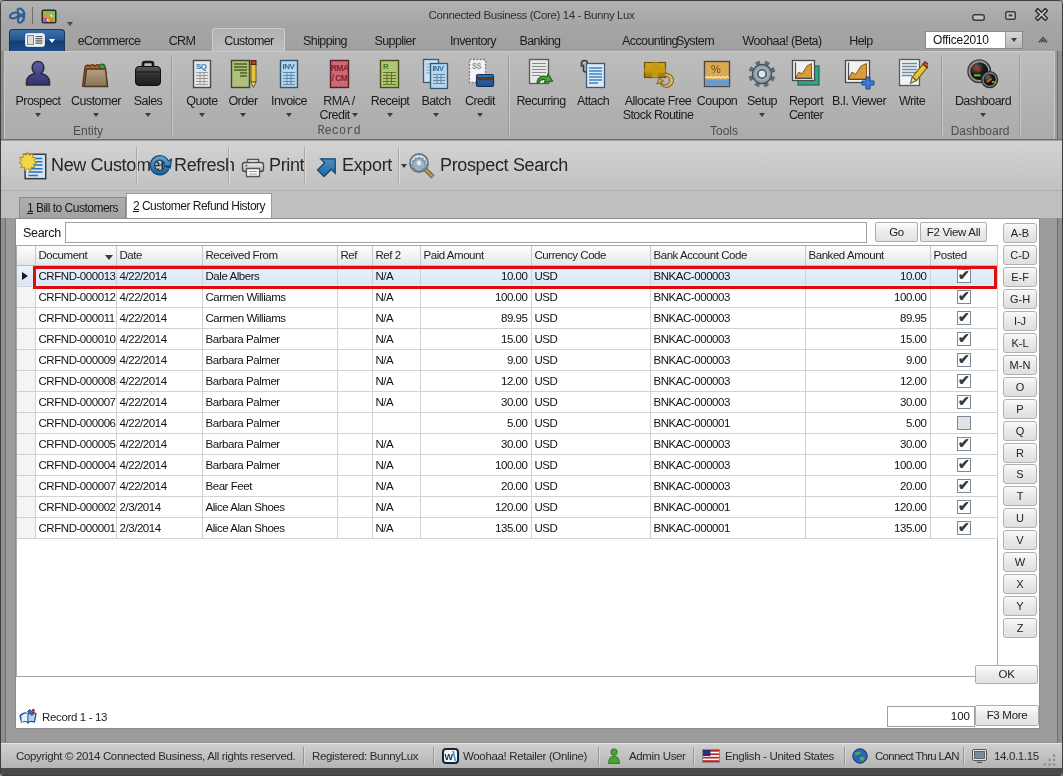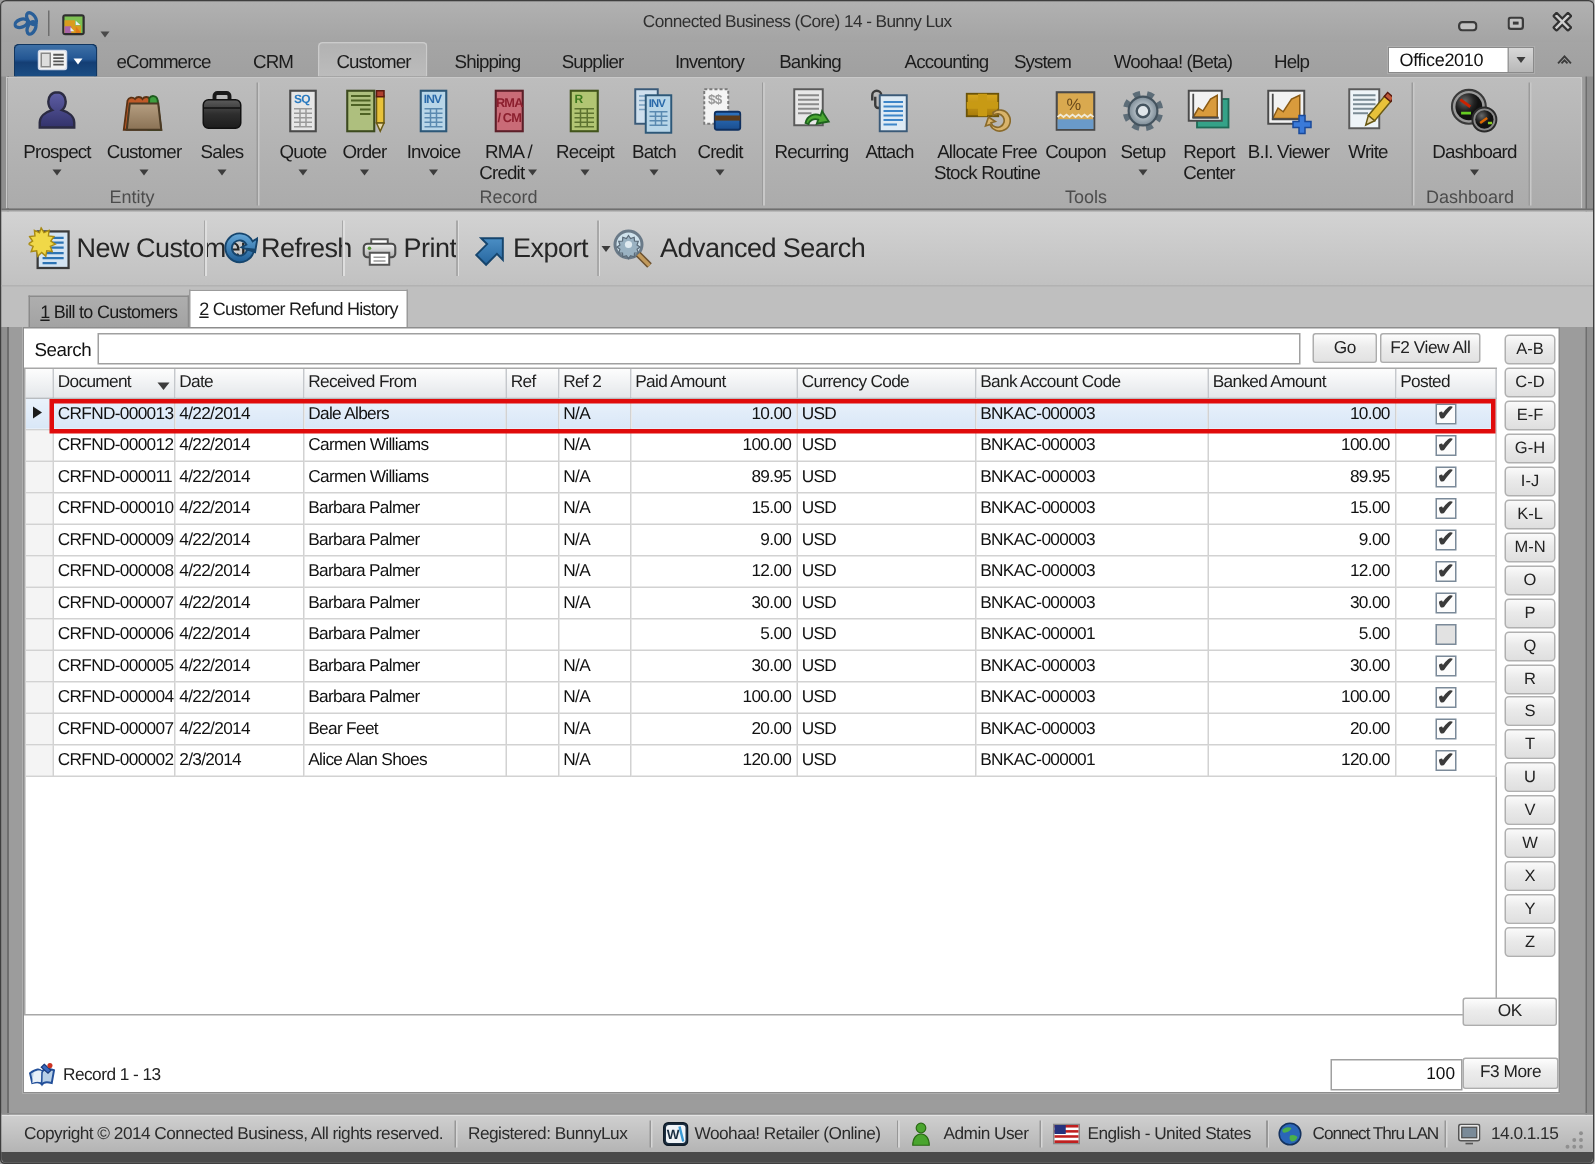--- a/index.html
+++ b/index.html
@@ -118,41 +118,41 @@
     <span class="caret" style="position:absolute;left:39px;top:9px;border-top-color:#fff;"></span>
   </div>
   <div class="abs" id="seltab"></div>
   <div class="rtab" style="left:58px;width:100px;">eCommerce</div>
   <div class="rtab" style="left:131px;width:100px;">CRM</div>
   <div class="rtab" style="left:198px;width:100px;">Customer</div>
   <div class="rtab" style="left:274px;width:100px;">Shipping</div>
   <div class="rtab" style="left:344px;width:100px;">Supplier</div>
   <div class="rtab" style="left:422px;width:100px;">Inventory</div>
   <div class="rtab" style="left:489px;width:100px;">Banking</div>
-  <div class="rtab" style="left:580px;width:100px;">Accounting</div>
+  <div class="rtab" style="left:599px;width:100px;">Accounting</div>
   <div class="rtab" style="left:644px;width:100px;">System</div>
   <div class="rtab" style="left:731px;width:100px;">Woohaa! (Beta)</div>
   <div class="rtab" style="left:810px;width:100px;">Help</div>
   <div class="abs" id="office-combo">
       <span style="position:absolute;left:7px;top:1px;">Office2010</span>
       <span class="dd">
         <span class="caret" style="position:absolute;left:5px;top:6px;"></span>
       </span>
     </div>
   <svg class="abs" style="left:1037px;top:8px;" width="10" height="7" viewBox="0 0 10 7">
     <path d="M0.7 6.3 L5 1.6 L9.3 6.3 M3 6.3 L5 4.2 L7 6.3" fill="none" stroke="#3a3a3a" stroke-width="1.2"></path>
   </svg>
 </div>
 <div class="abs" id="ribbon">
   <div class="rdiv" style="left:166px;"></div>
   <div class="rdiv" style="left:503px;"></div>
   <div class="rdiv" style="left:936px;"></div>
   <div class="rdiv" style="left:1014px;"></div>
   <div class="glabel" style="left:33px;width:100px;">Entity</div>
-  <div class="glabel" style="left:284px;width:100px;">Record</div>
+  <div class="glabel" style="left:284px;width:100px;font-family:Liberation Mono, monospace;">Record</div>
   <div class="glabel" style="left:669px;width:100px;">Tools</div>
   <div class="glabel" style="left:925px;width:100px;">Dashboard</div>
 
   <div class="ritem" style="left:-12px;width:90px;">
     <svg class="ic" width="30" height="30" viewBox="0 0 32 32">
       <defs>
           <linearGradient id="gp" x1="0" y1="0" x2="0" y2="1">
             <stop offset="0" stop-color="#5e5ea5"></stop>
             <stop offset="1" stop-color="#32326a"></stop>
           </linearGradient>
@@ -419,21 +419,21 @@
   </svg>
   <div class="titem" style="left:341px;">Export&nbsp;&nbsp;<span class="caret"></span></div>
   <div class="tsep" style="left:397px;"></div>
   <svg class="abs" style="left:406px;top:11px;" width="29" height="30" viewBox="0 0 29 30">
     <circle cx="12" cy="11" r="9" fill="#cfe2ec" stroke="#6a7a88" stroke-width="2"></circle>
     <path d="M12 5 l1.4 2 2.4 -0.8 0.2 2.5 2.5 0.2 -0.8 2.4 2 1.4 -2 1.4 0.8 2.4 -2.5 0.2 -0.2 2.5 -2.4 -0.8 -1.4 2 -1.4 -2 -2.4 0.8 -0.2 -2.5 -2.5 -0.2 0.8 -2.4 -2 -1.4 2 -1.4 -0.8 -2.4 2.5 -0.2 0.2 -2.5 2.4 0.8z" fill="#9ab2c2" stroke="#5a6a78" stroke-width="0.8"></path>
     <circle cx="12" cy="11" r="2.4" fill="#dfeaf0"></circle>
     <path d="M18.5 17.5 L26 25" stroke="#6b5130" stroke-width="4.4"></path>
     <path d="M18.5 17.5 L26 25" stroke="#c29a5c" stroke-width="2.4"></path>
   </svg>
-  <div class="titem" style="left:439px;">Advanced Search</div>
+  <div class="titem" style="left:439px;">Prospect Search</div>
 </div>
 <div class="abs" id="tabrow">
   <div class="ptab" id="ptab1"><u class="acc">1</u> Bill to Customers</div>
   <div class="ptab" id="ptab2"><u class="acc">2</u> Customer Refund History</div>
 </div>
 <div class="abs" id="panel">
   <div class="abs" id="search-label">Search</div>
   <div class="abs" id="search-input"></div>
   <div class="btn" id="btn-go">Go</div>
   <div class="btn" id="btn-viewall">F2 View All</div>
@@ -615,20 +615,33 @@
             <td>2/3/2014</td>
             <td>Alice Alan Shoes</td>
         <td></td>
             <td>N/A</td>
             <td class="num">120.00</td>
             <td>USD</td>
         <td>BNKAC-000001</td>
             <td class="num">120.00</td>
             <td class="ctr"><span class="cb on"></span></td>
       </tr>
+      <tr>
+        <td class="ind"></td>
+            <td>CRFND-000001</td>
+            <td>2/3/2014</td>
+            <td>Alice Alan Shoes</td>
+        <td></td>
+            <td>N/A</td>
+            <td class="num">135.00</td>
+            <td>USD</td>
+        <td>BNKAC-000001</td>
+            <td class="num">135.00</td>
+            <td class="ctr"><span class="cb on"></span></td>
+      </tr>
     </tbody>
       </table>
   </div>
   <div class="abs" id="selbox"></div>
   <div class="abtn" style="top:4px;">A-B</div>
   <div class="abtn" style="top:26px;">C-D</div>
   <div class="abtn" style="top:48px;">E-F</div>
   <div class="abtn" style="top:70px;">G-H</div>
   <div class="abtn" style="top:92px;">I-J</div>
   <div class="abtn" style="top:114px;">K-L</div>

